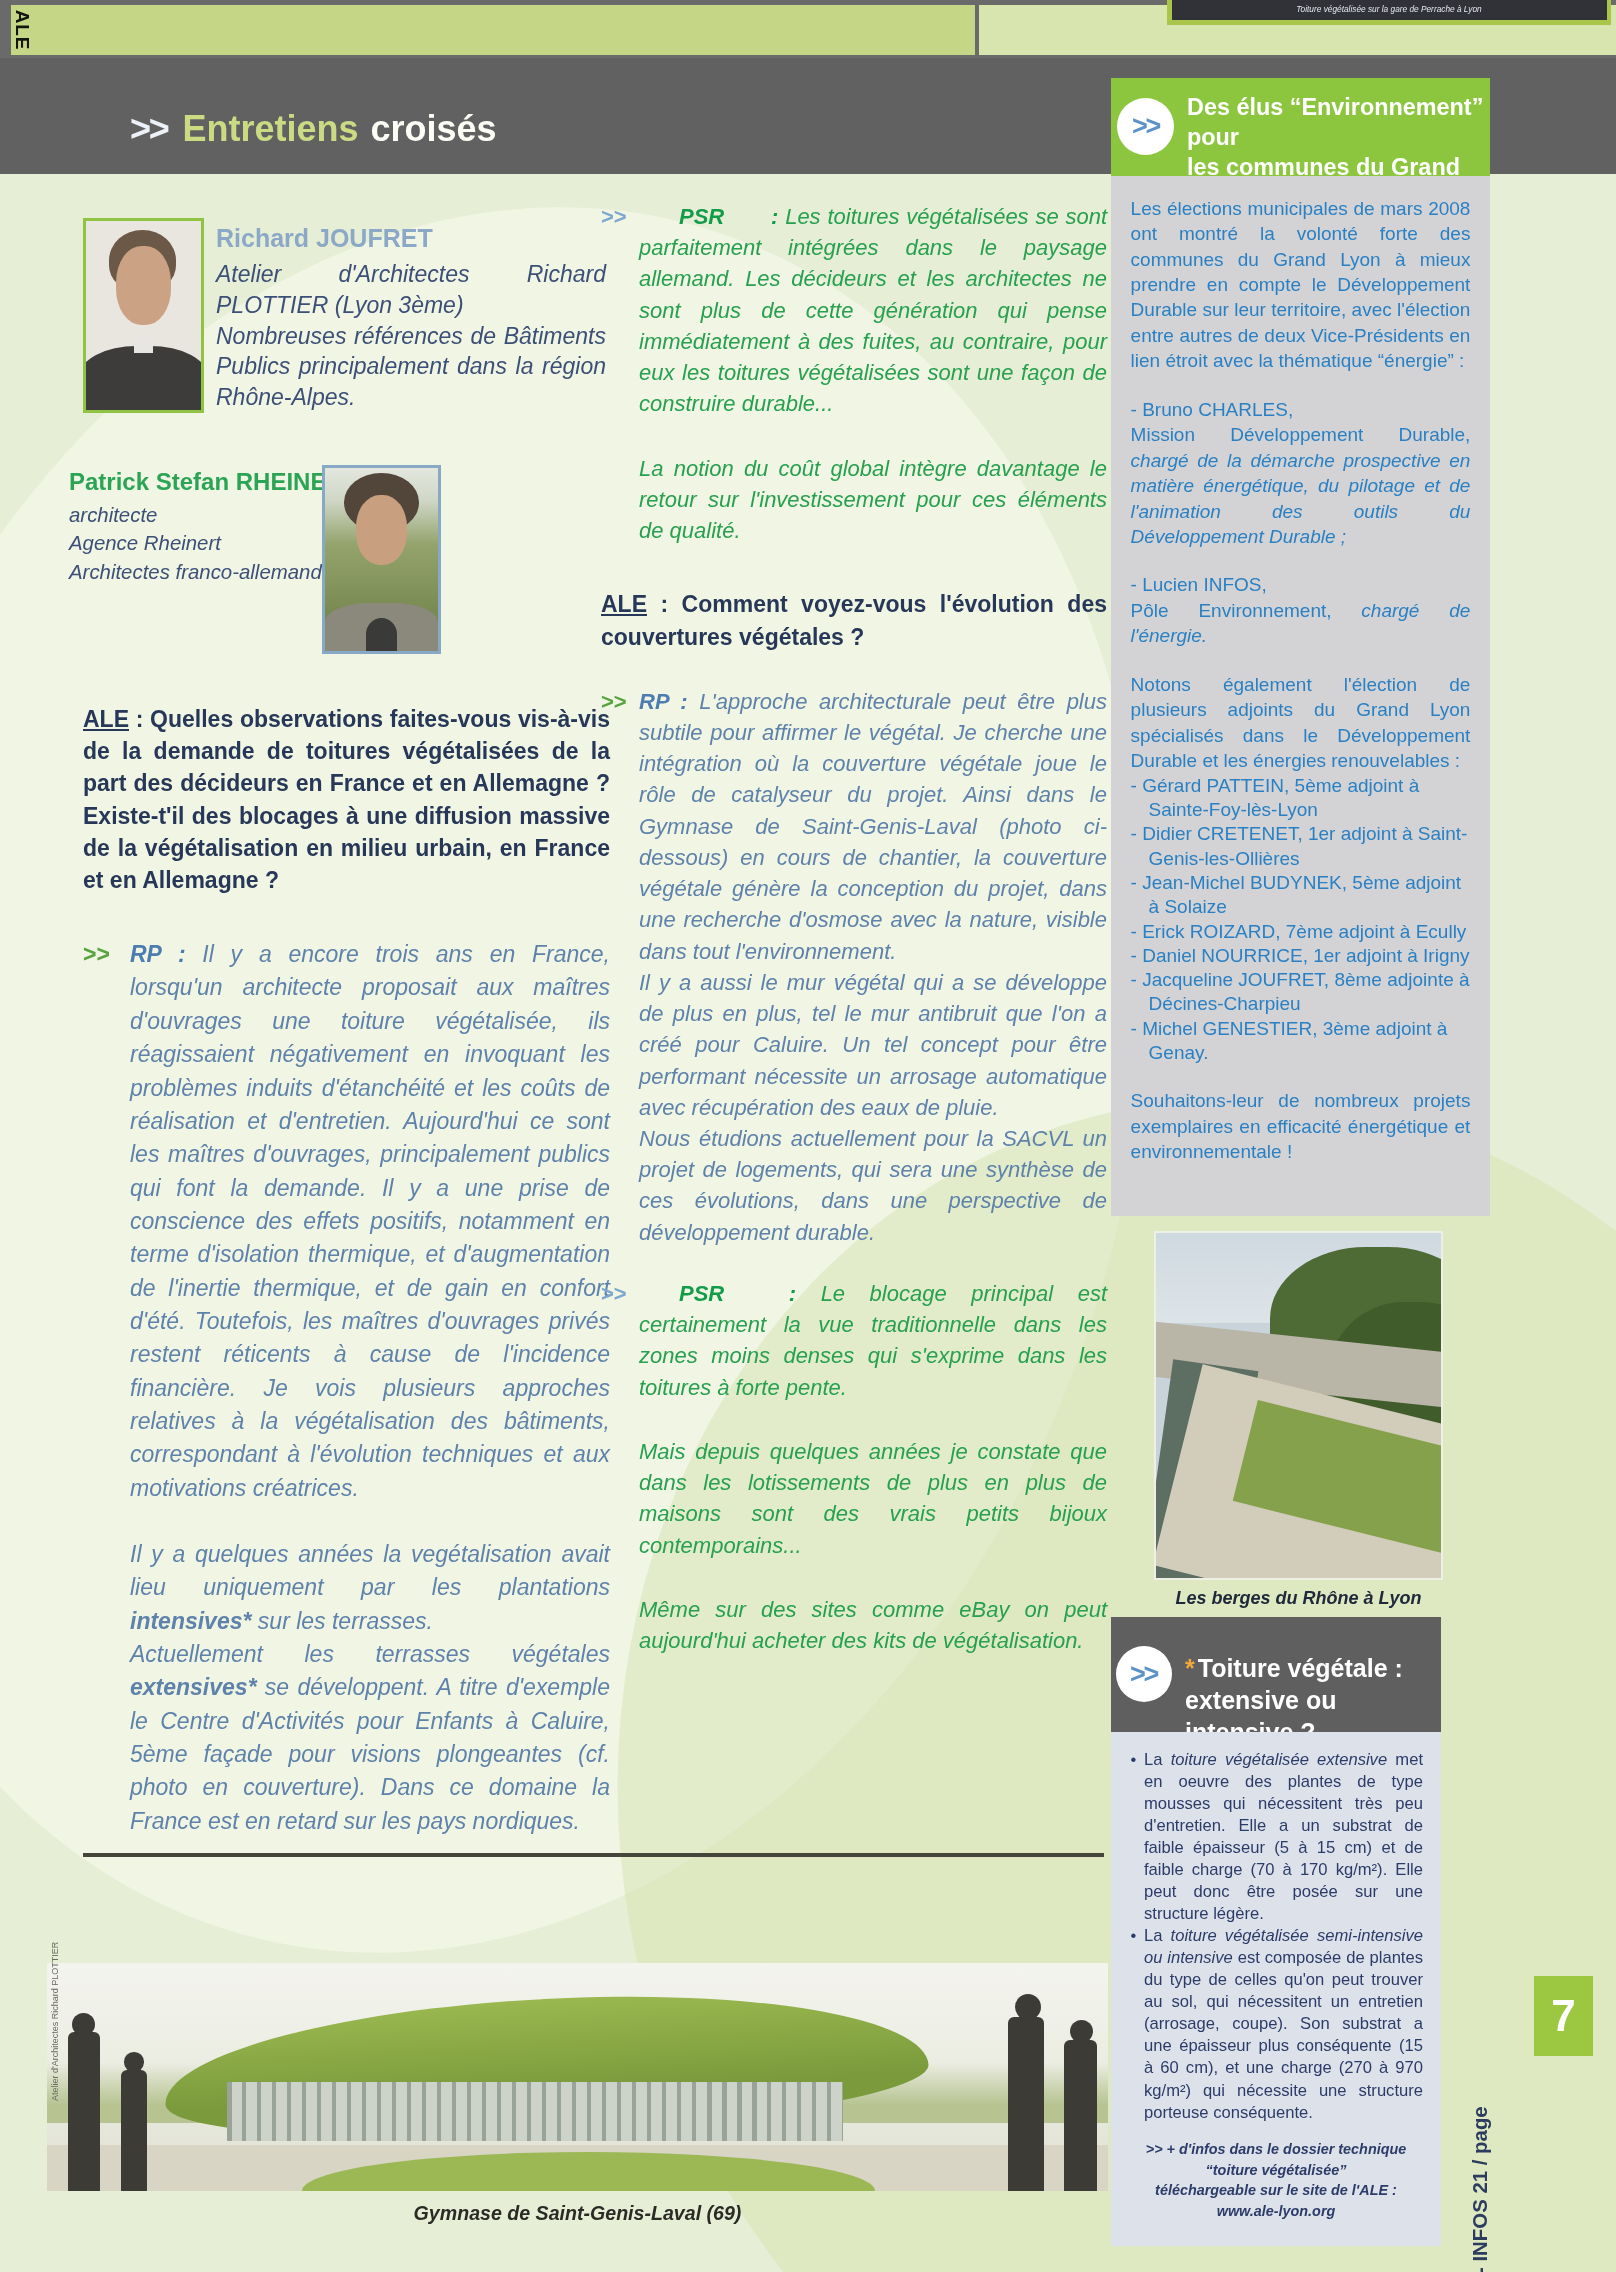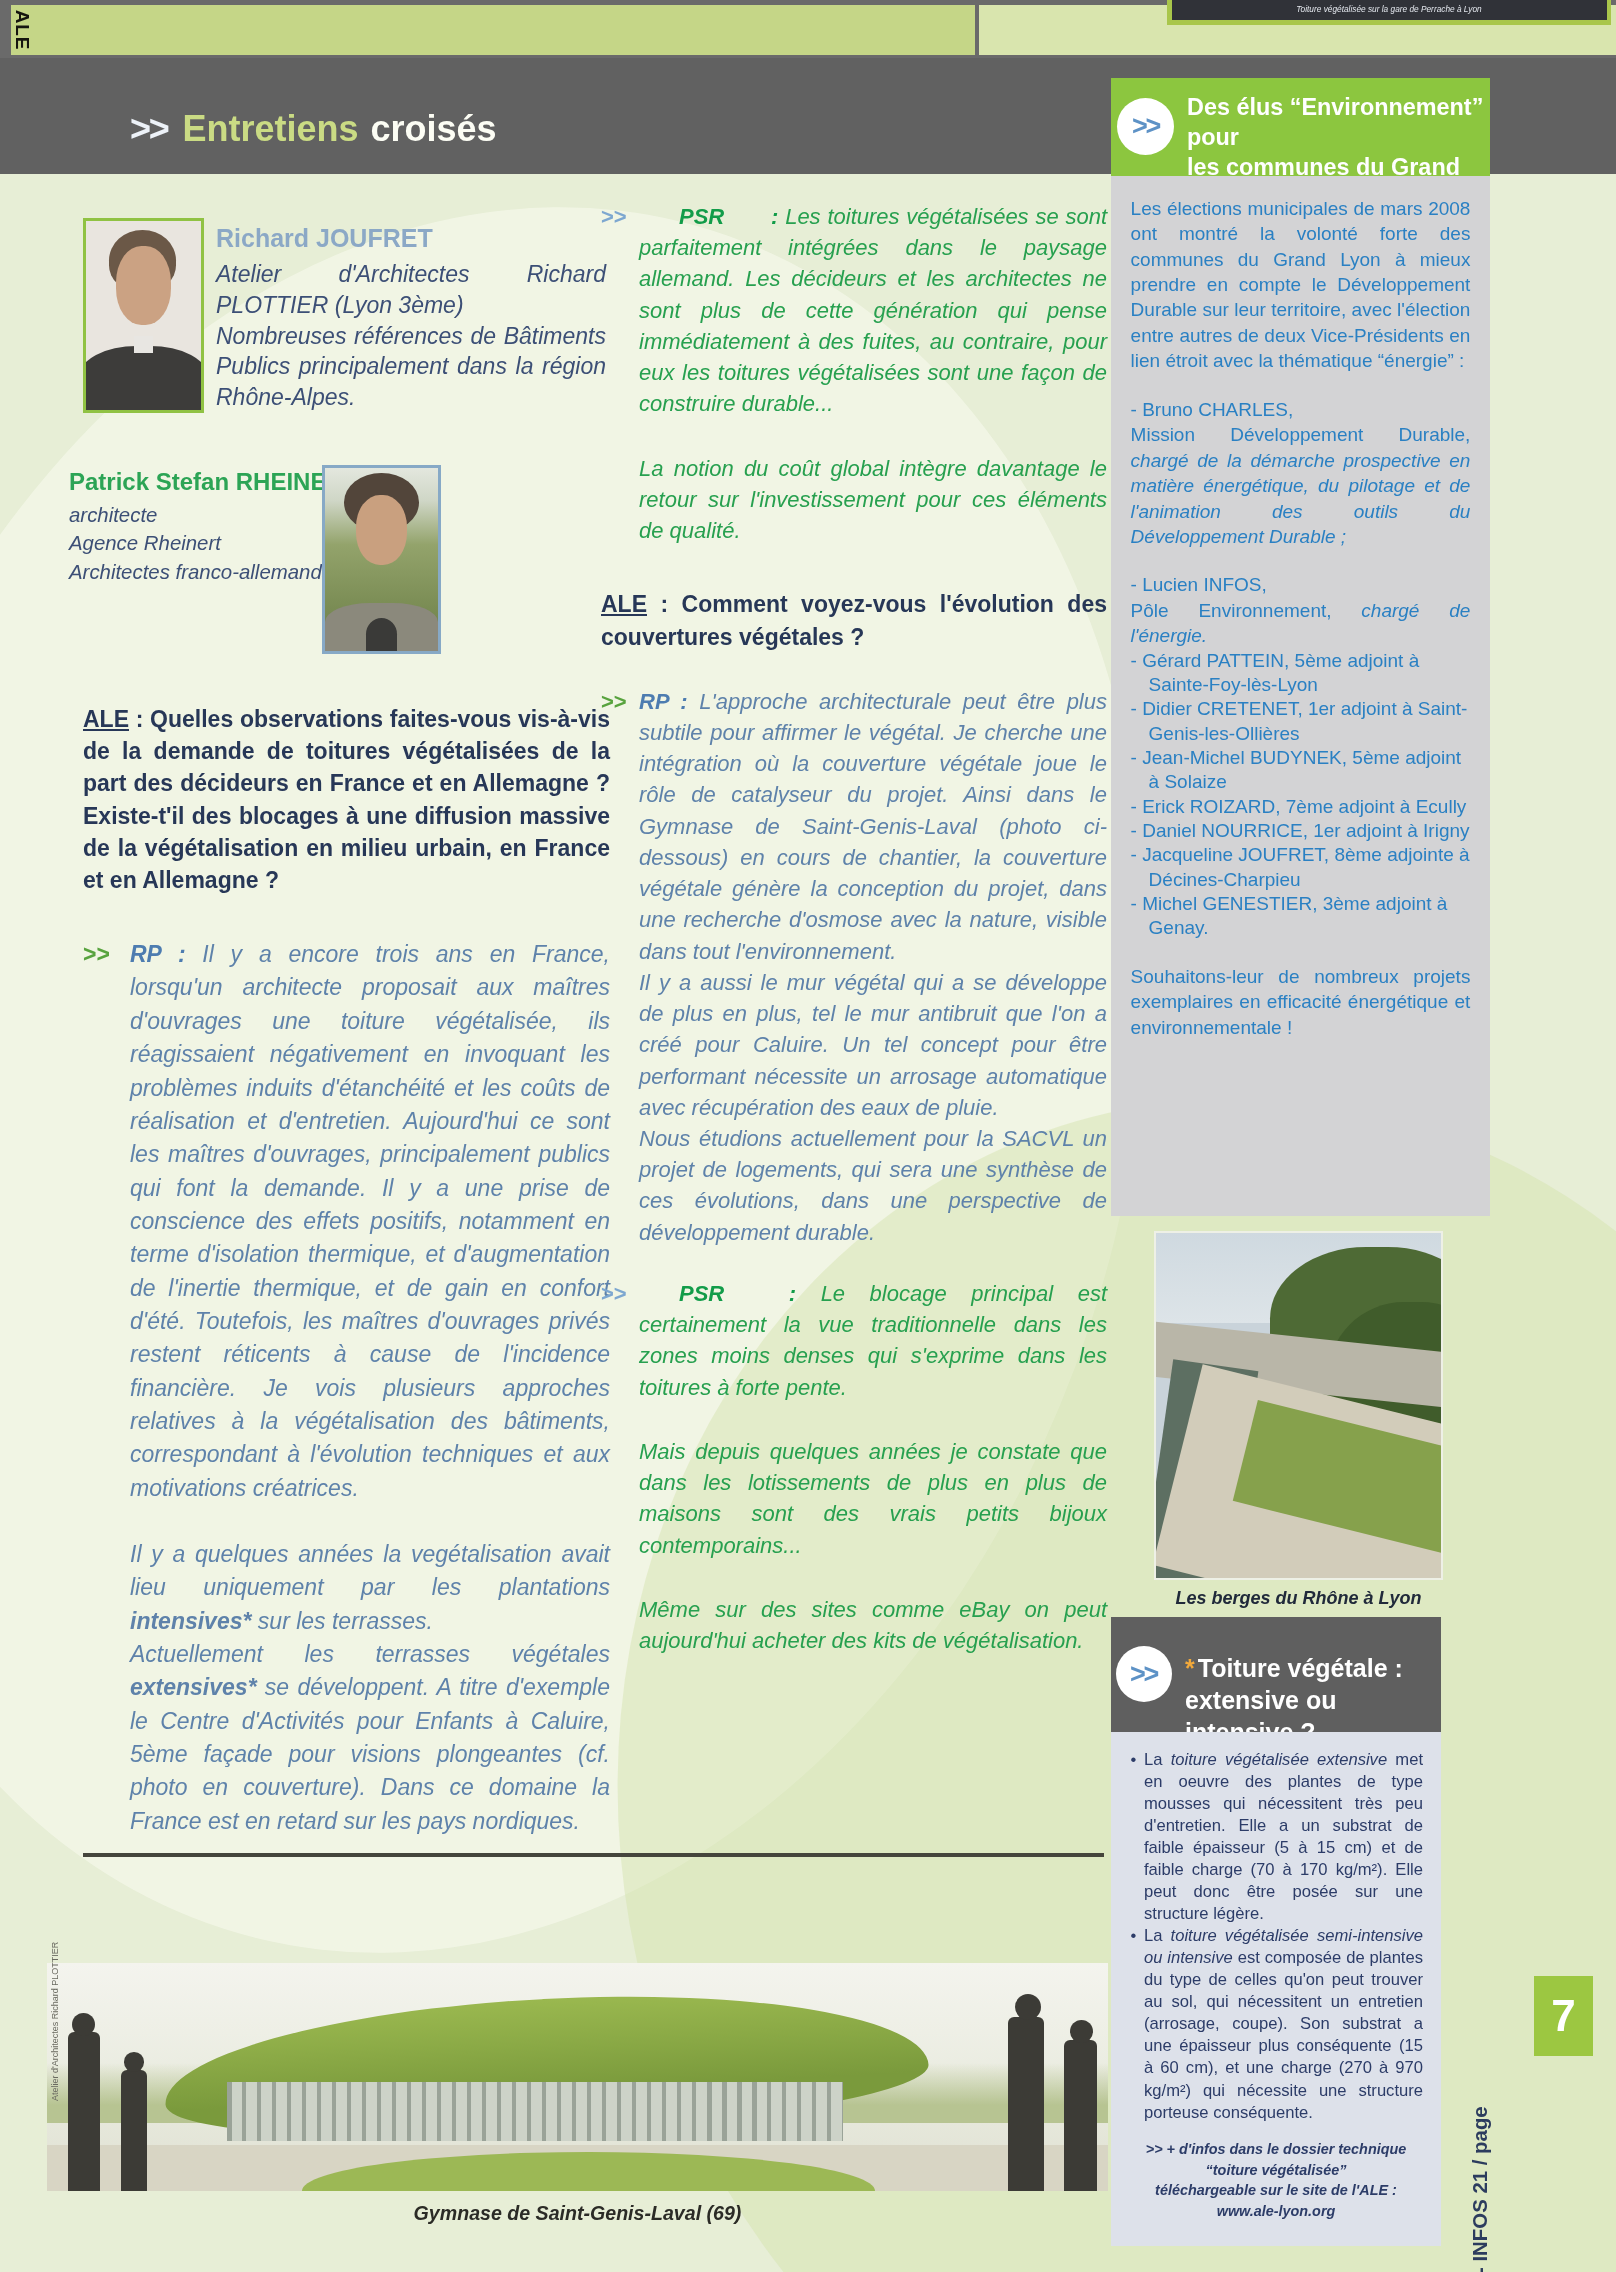--- a/index.html
+++ b/index.html
@@ -258,20 +258,21 @@
     <div>
         <div class="sb-vp">
         <div class="sb-vp-name">- Bruno CHARLES,</div>
         <div class="sb-vp-role"><span>Mission Développement Durable, </span><span class="it">chargé de la démarche prospective en matière énergétique, du pilotage et de l'animation des outils du Développement Durable ;</span></div>
       </div>
         <div class="sb-vp">
         <div class="sb-vp-name">- Lucien INFOS,</div>
         <div class="sb-vp-role"><span>Pôle Environnement, </span><span class="it">chargé de l'énergie.</span></div>
       </div>
       </div>
+    <p class="sb-p sb-vp">Notons également l'élection de plusieurs adjoints du Grand Lyon spécialisés dans le Développement Durable et les énergies renouvelables :</p>
     <div class="sb-adj">
         <div>- Gérard PATTEIN, 5ème adjoint à Sainte-Foy-lès-Lyon</div>
         <div>- Didier CRETENET, 1er adjoint à Saint-Genis-les-Ollières</div>
         <div>- Jean-Michel BUDYNEK, 5ème adjoint à Solaize</div>
         <div>- Erick ROIZARD, 7ème adjoint à Ecully</div>
         <div>- Daniel NOURRICE, 1er adjoint à Irigny</div>
         <div>- Jacqueline JOUFRET, 8ème adjointe à Décines-Charpieu</div>
         <div>- Michel GENESTIER, 3ème adjoint à Genay.</div>
       </div>
     <p class="sb-outro">Souhaitons-leur de nombreux projets exemplaires en efficacité énergétique et environnementale !</p>

